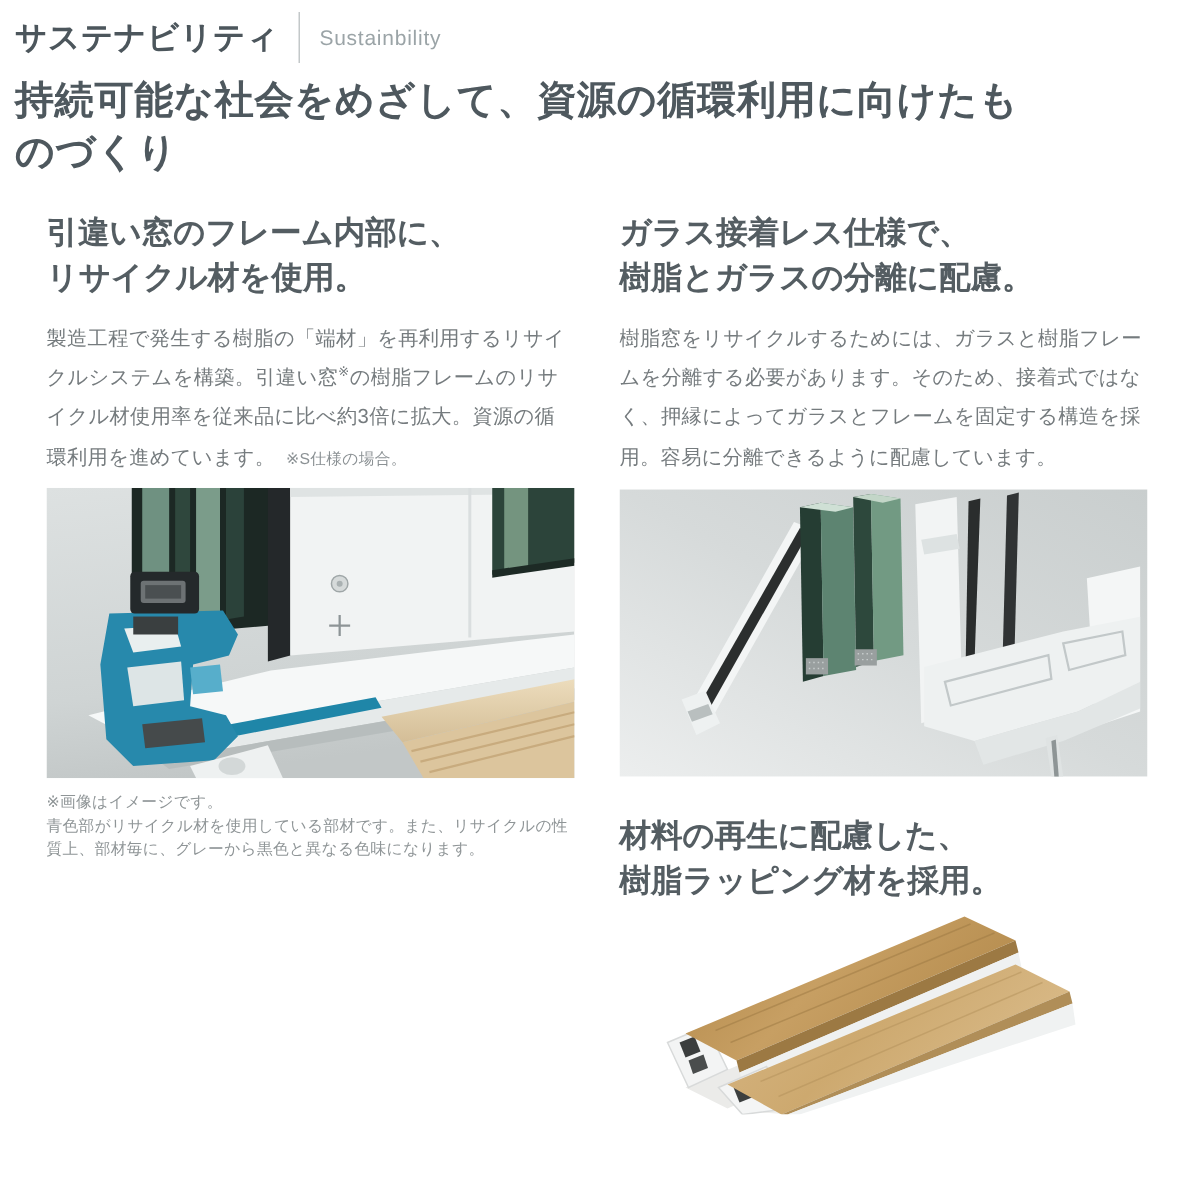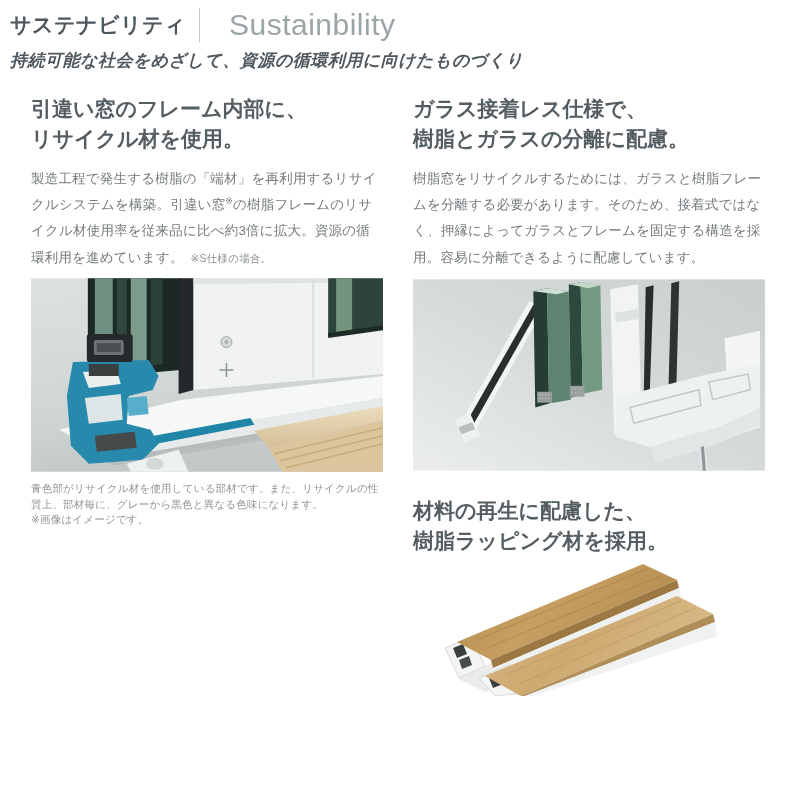--- a/index.html
+++ b/index.html
@@ -9,22 +9,22 @@
     overflow: hidden;
     font-family: "Liberation Sans", "DejaVu Sans", sans-serif;
   }
   .page { width: 692px; height: 800px; position: relative; }
 
   
   .header { padding: 6px 10px 0 10px; }
   .title-row { display: flex; align-items: center; height: 38px; }
   .title-ja { font-size: 21px; font-weight: bold; color: #4c565c; letter-spacing: 0.5px; }
   .title-divider { width: 1px; height: 34px; background: #c3c8c9; margin: 0 13px; }
-  .title-en { font-size: 30px; font-weight: normal; color: #9ba4a7; letter-spacing: 0.5px; margin-left: 16px; }
-  .tagline { font-size: 17px; font-weight: bold; color: #4e585e; margin-top: 5px; letter-spacing: 0.5px; font-style: italic; }
+  .title-en { font-size: 14px; font-weight: normal; color: #9ba4a7; letter-spacing: 0.5px; }
+  .tagline { font-size: 26px; font-weight: bold; color: #4e585e; margin-top: 5px; letter-spacing: 0.5px; }
 
   
   .columns { display: grid; grid-template-columns: 352px 352px; column-gap: 30px; margin: 22px 0 0 31px; }
   .section-heading {
     font-size: 21px; font-weight: bold; color: #545d62;
     line-height: 1.42; white-space: pre-line; margin: 0;
   }
   .body-text {
     font-size: 13.5px; color: #757b7e; line-height: 1.95;
     margin-top: 12px; letter-spacing: 0.2px;
@@ -122,22 +122,22 @@
             <rect x="63" y="62" width="30" height="15" rx="2" fill="#6d7274"></rect>
             <rect x="66" y="65" width="24" height="9" fill="#4a4f51"></rect>
           </g>
 
           <g>
             <polygon points="96,186 148,172 158,194 100,194" fill="#eef1f1"></polygon>
             <ellipse cx="124" cy="186" rx="9" ry="6" fill="#d3d8d8"></ellipse>
           </g>
         </svg>
         <figcaption class="caption">
+          <div>※画像はイメージです。</div>
           <div>青色部がリサイクル材を使用している部材です。また、リサイクルの性質上、部材毎に、グレーから黒色と異なる色味になります。</div>
-          <div>※画像はイメージです。</div>
         </figcaption>
       </figure>
     </section>
 
     <section>
       <h2 class="section-heading">ガラス接着レス仕様で、
 樹脂とガラスの分離に配慮。</h2>
       <p class="body-text">樹脂窓をリサイクルするためには、ガラスと樹脂フレームを分離する必要があります。そのため、接着式ではなく、押縁によってガラスとフレームを固定する構造を採用。容易に分離できるように配慮しています。</p>
 
       <svg class="photo" width="352" height="194" viewBox="0 0 357 194" aria-hidden="true">

